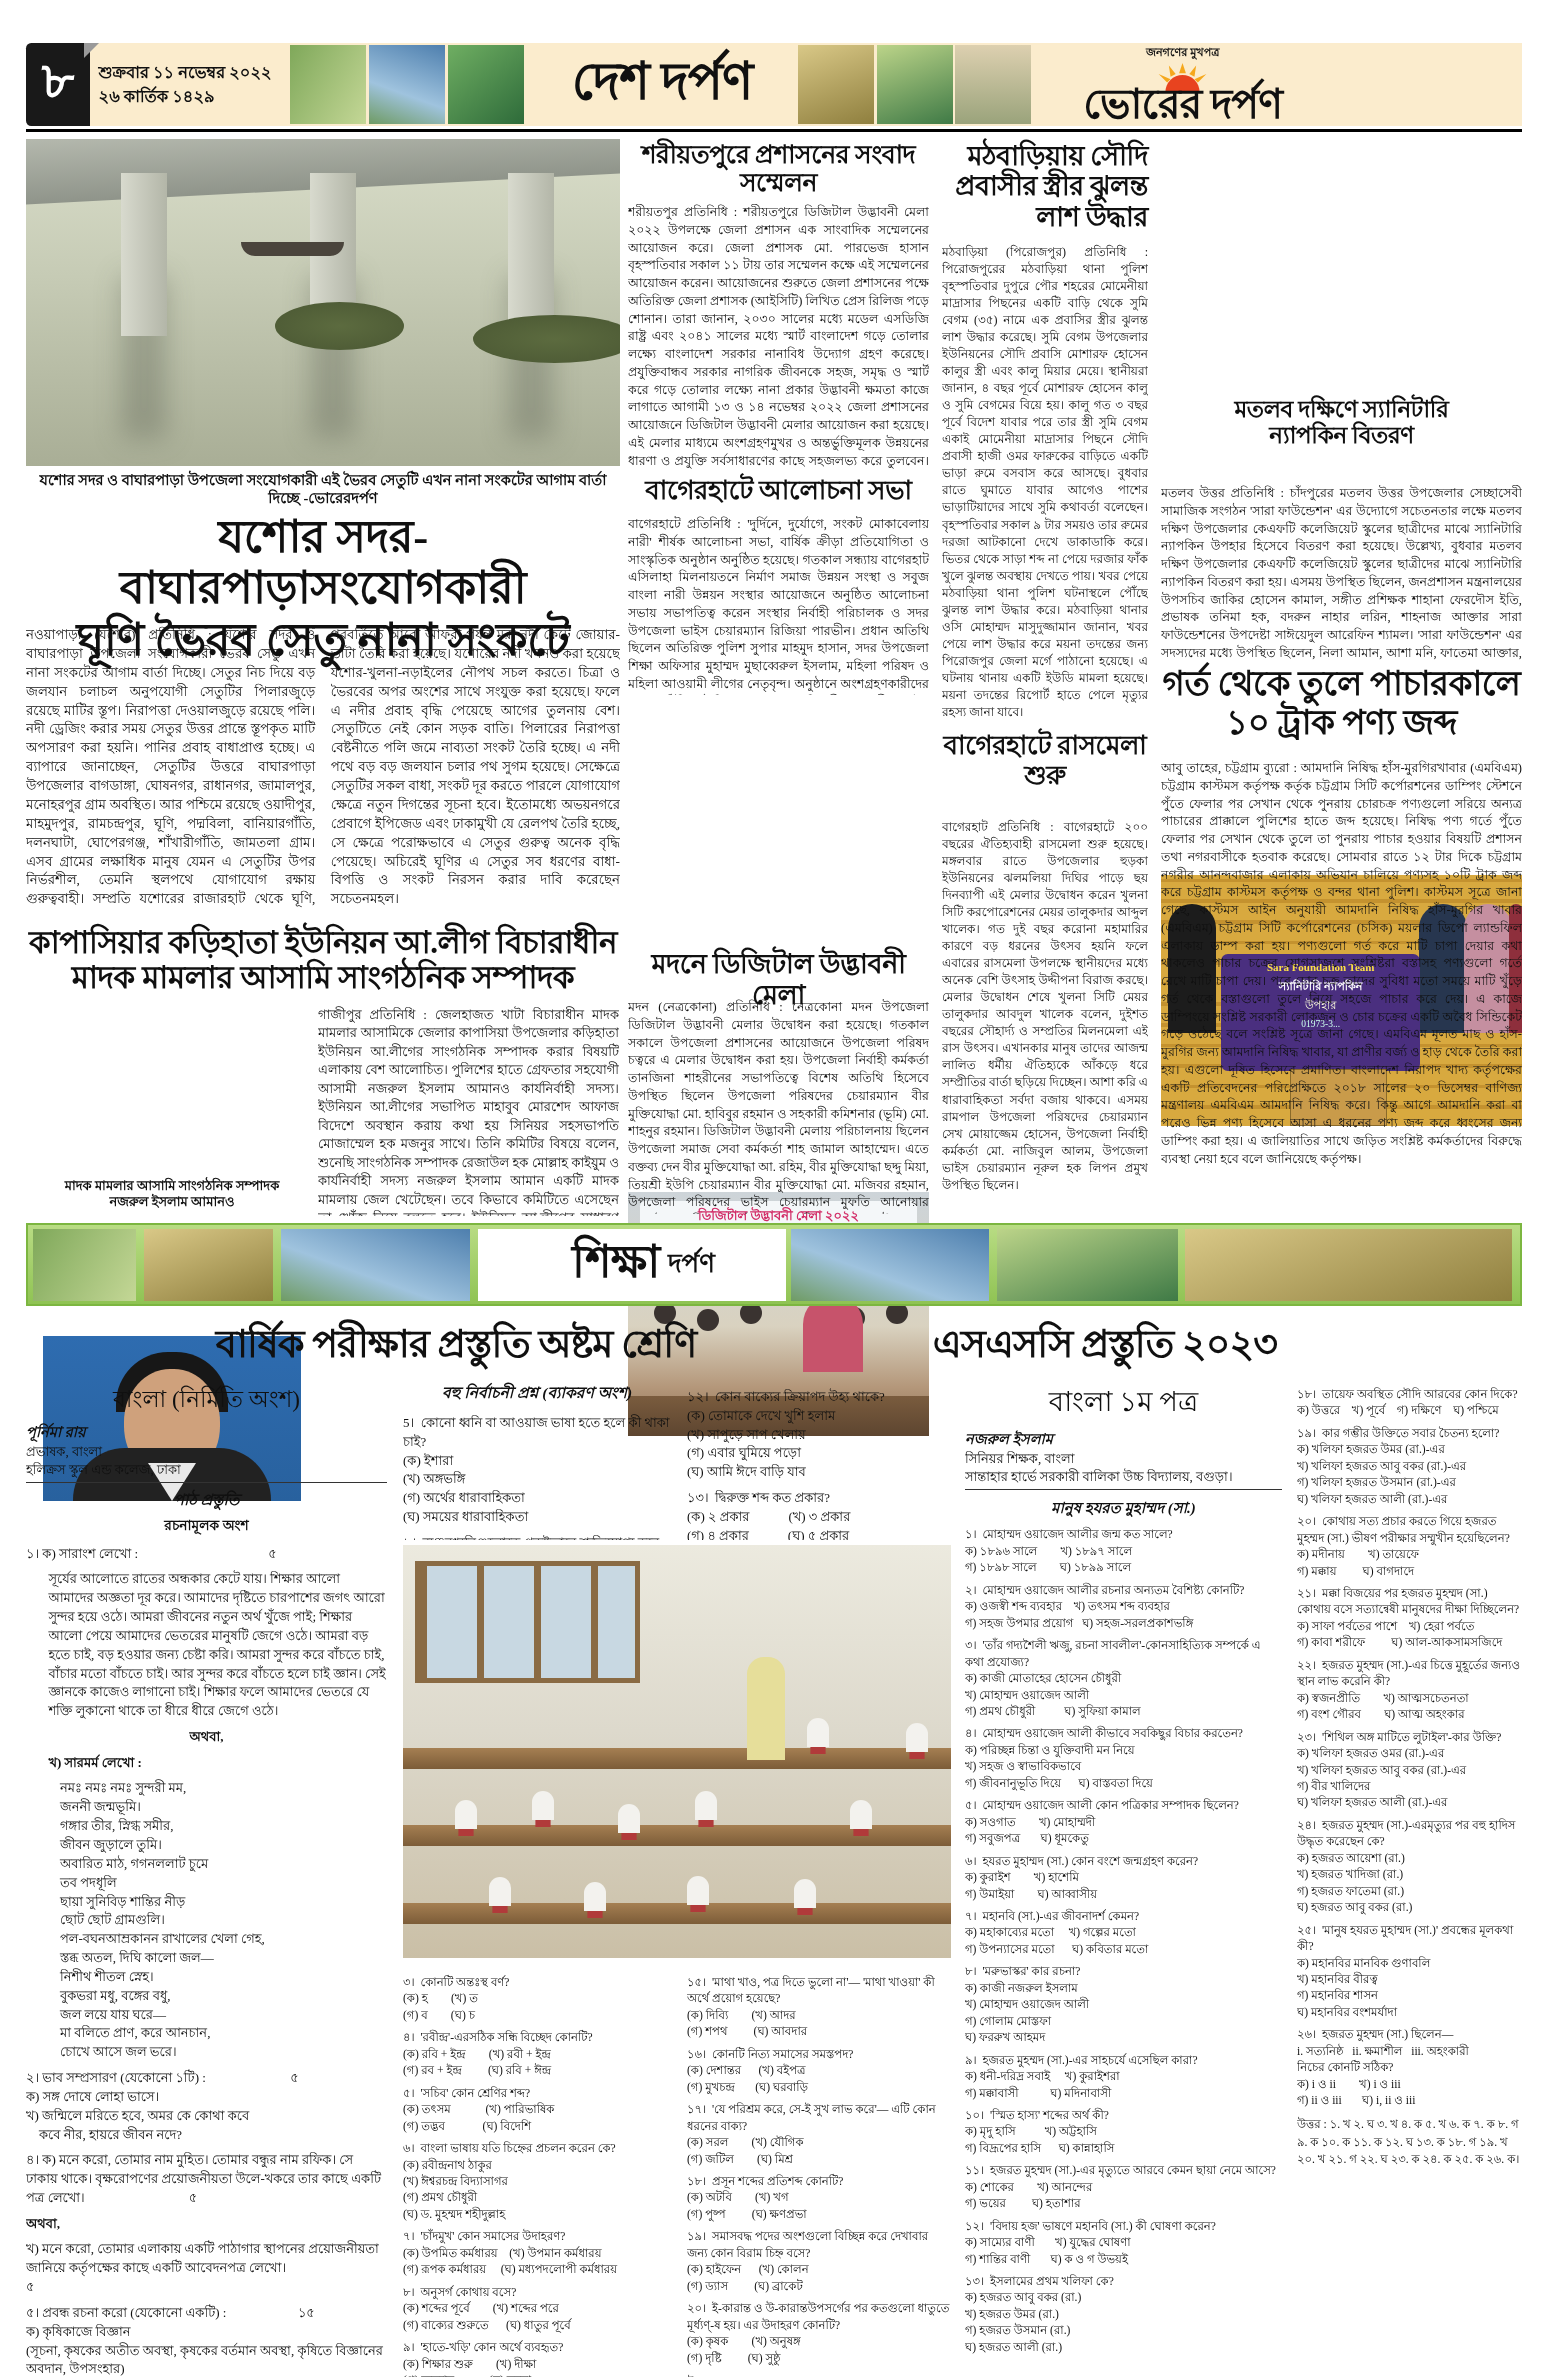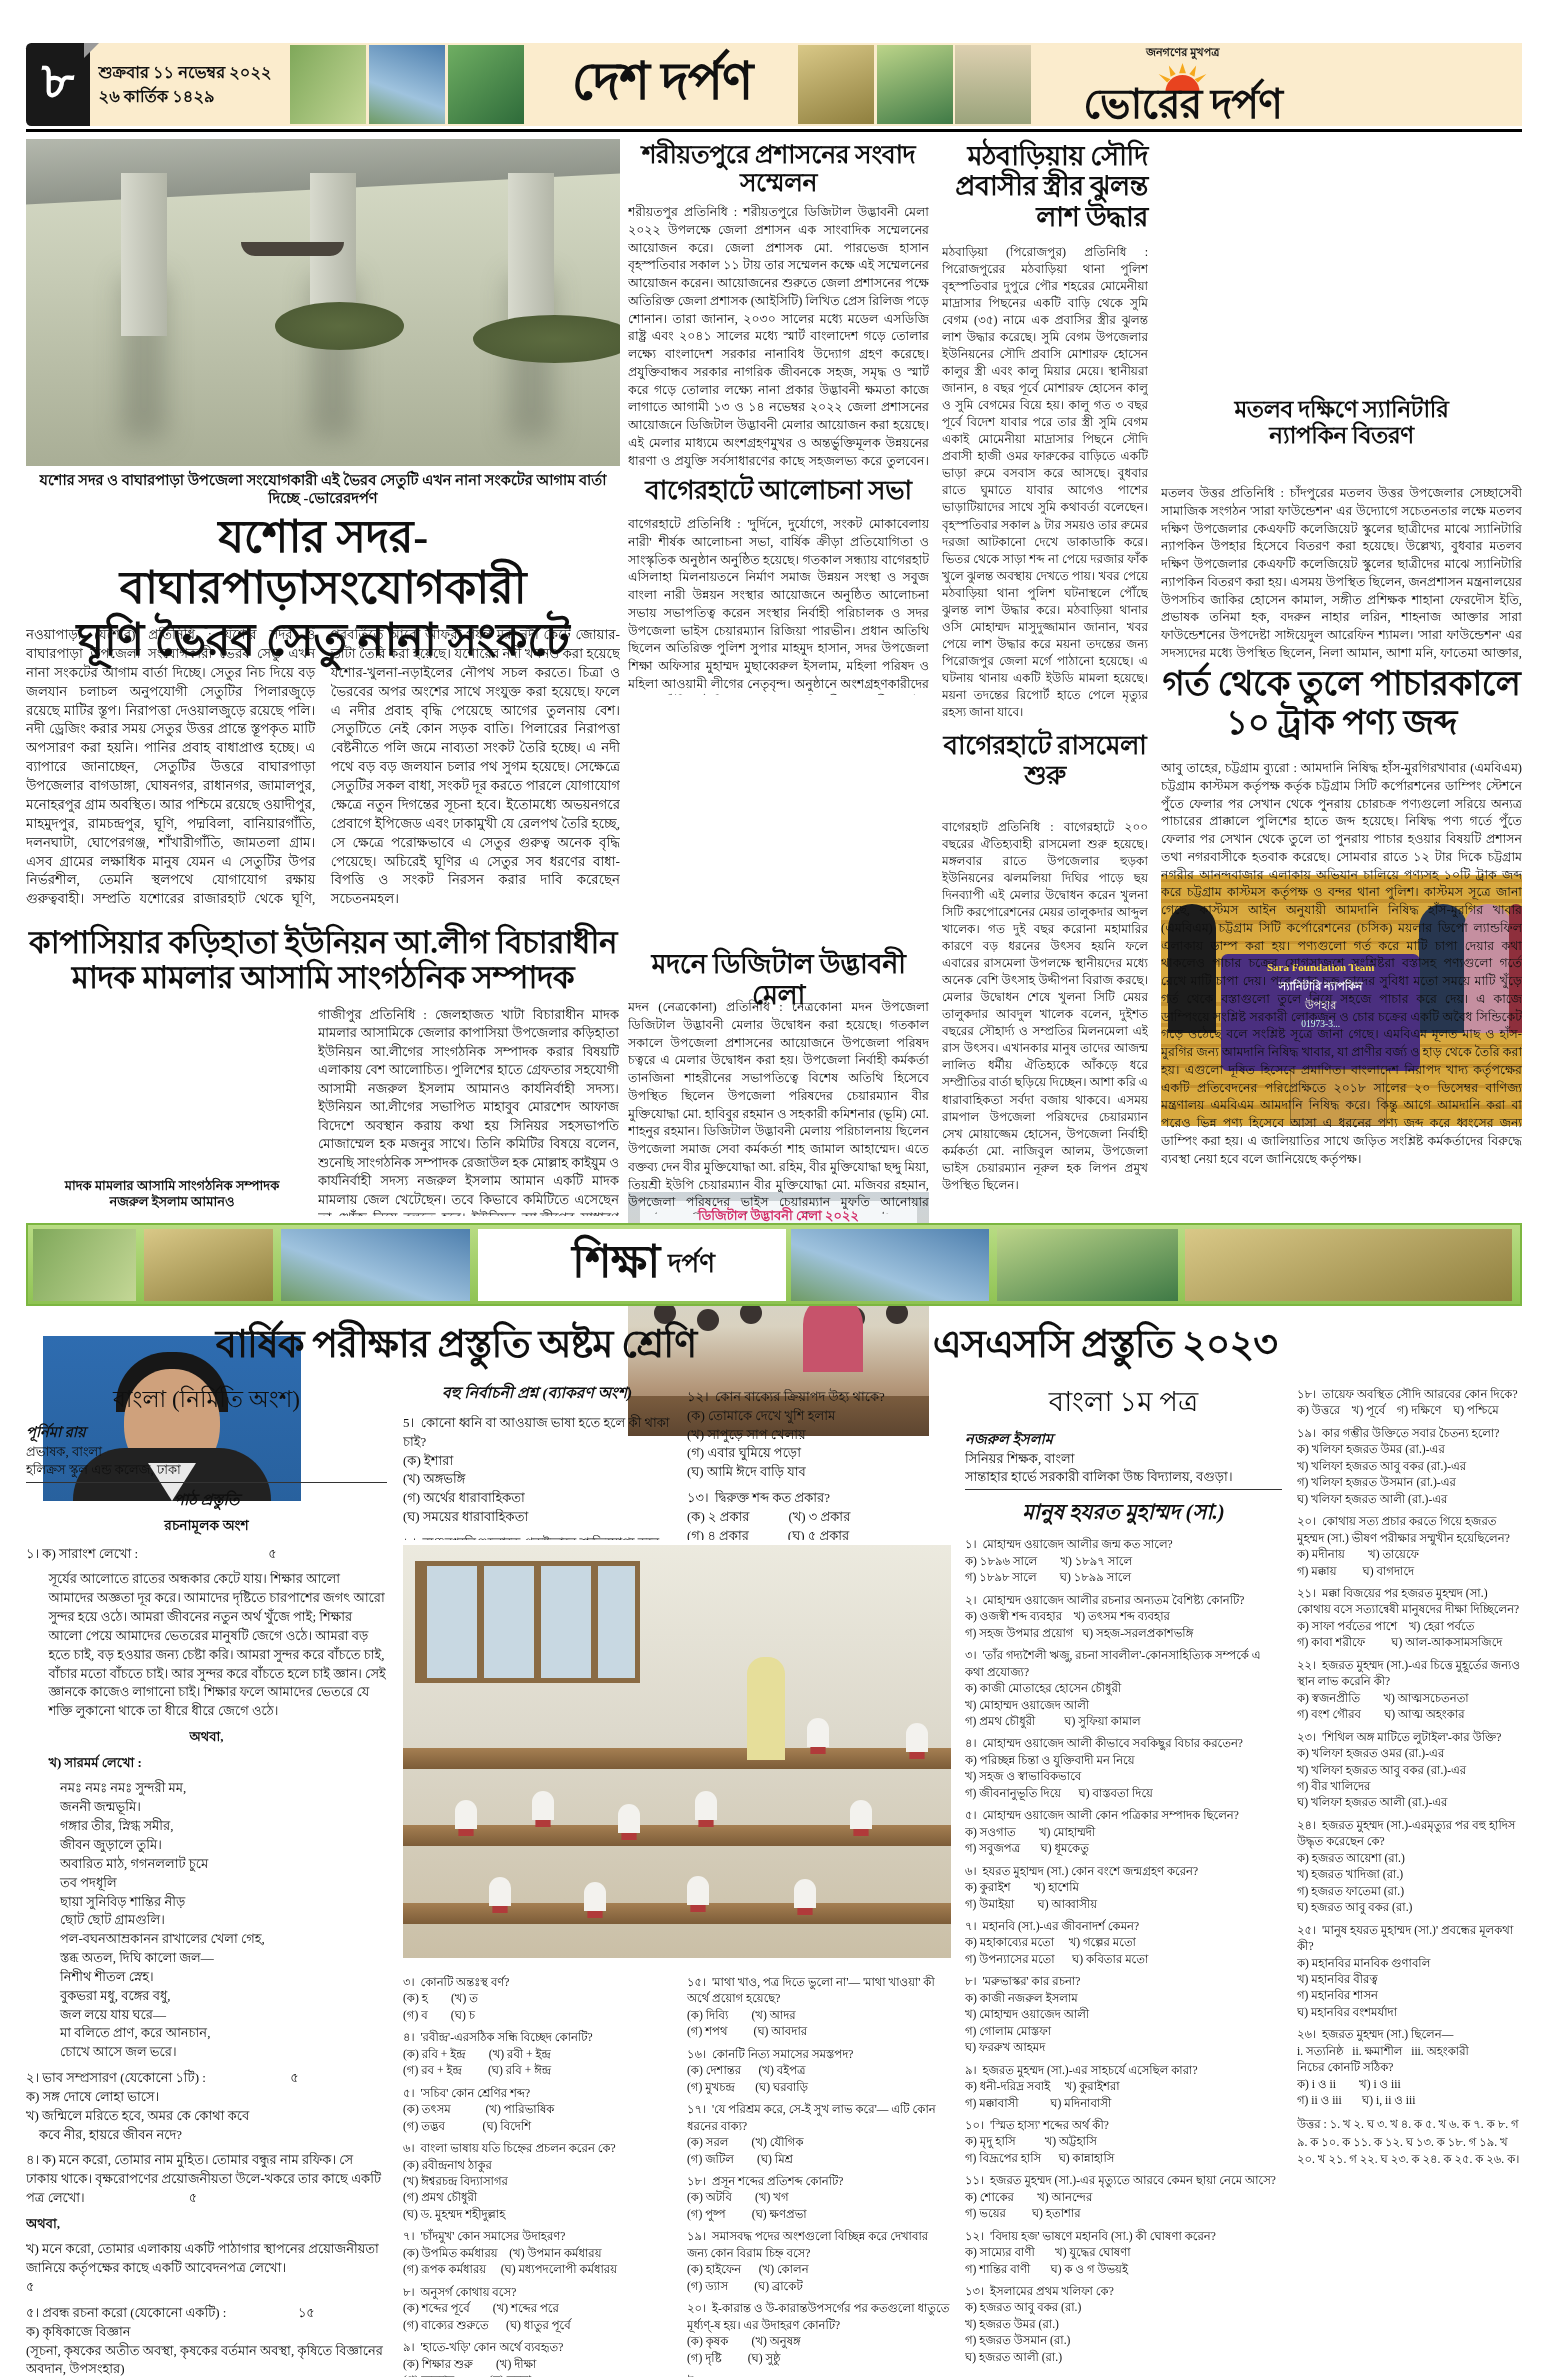--- a/index.html
+++ b/index.html
@@ -77,21 +77,21 @@
   .edu-h{font-weight:900;text-align:center;font-size:38px;letter-spacing:-0.9px;}
   .col-title{text-align:center;font-weight:400;font-size:23px;}
   .byline{font-size:13px;line-height:1.35;border-bottom:1.7px solid #333;padding-bottom:3.4px;margin-top:3.4px;}
   .byline .bn{font-weight:900;font-style:italic;font-size:14.6px;}
   .subhead{text-align:center;font-weight:700;font-style:italic;font-size:15.5px;margin-top:5.2px;}
   .subhead2{text-align:center;font-size:13.8px;font-weight:700;}
   .qa{font-size:13px;line-height:1.45;margin-top:6.9px;}
   .qa-s{font-size:11.6px;line-height:1.42;margin-top:6px;}
   .mcq-title{text-align:center;font-weight:900;font-style:italic;font-size:15.5px;margin-bottom:5.2px;}
   .answers{font-size:11.6px;line-height:1.5;margin-top:6.9px;}
-  .topic{text-align:center;font-weight:900;font-style:italic;font-size:21px;margin-top:6.9px;}
+  .topic{text-align:center;font-weight:900;font-style:italic;font-size:15px;margin-top:6.9px;}
   .colblock{position:absolute;overflow:hidden;}
 </style>
 </head>
 <body>
 
 <div class="page">
 
   <div class="masthead">
     <div class="pageno">
       <span>৮</span>

